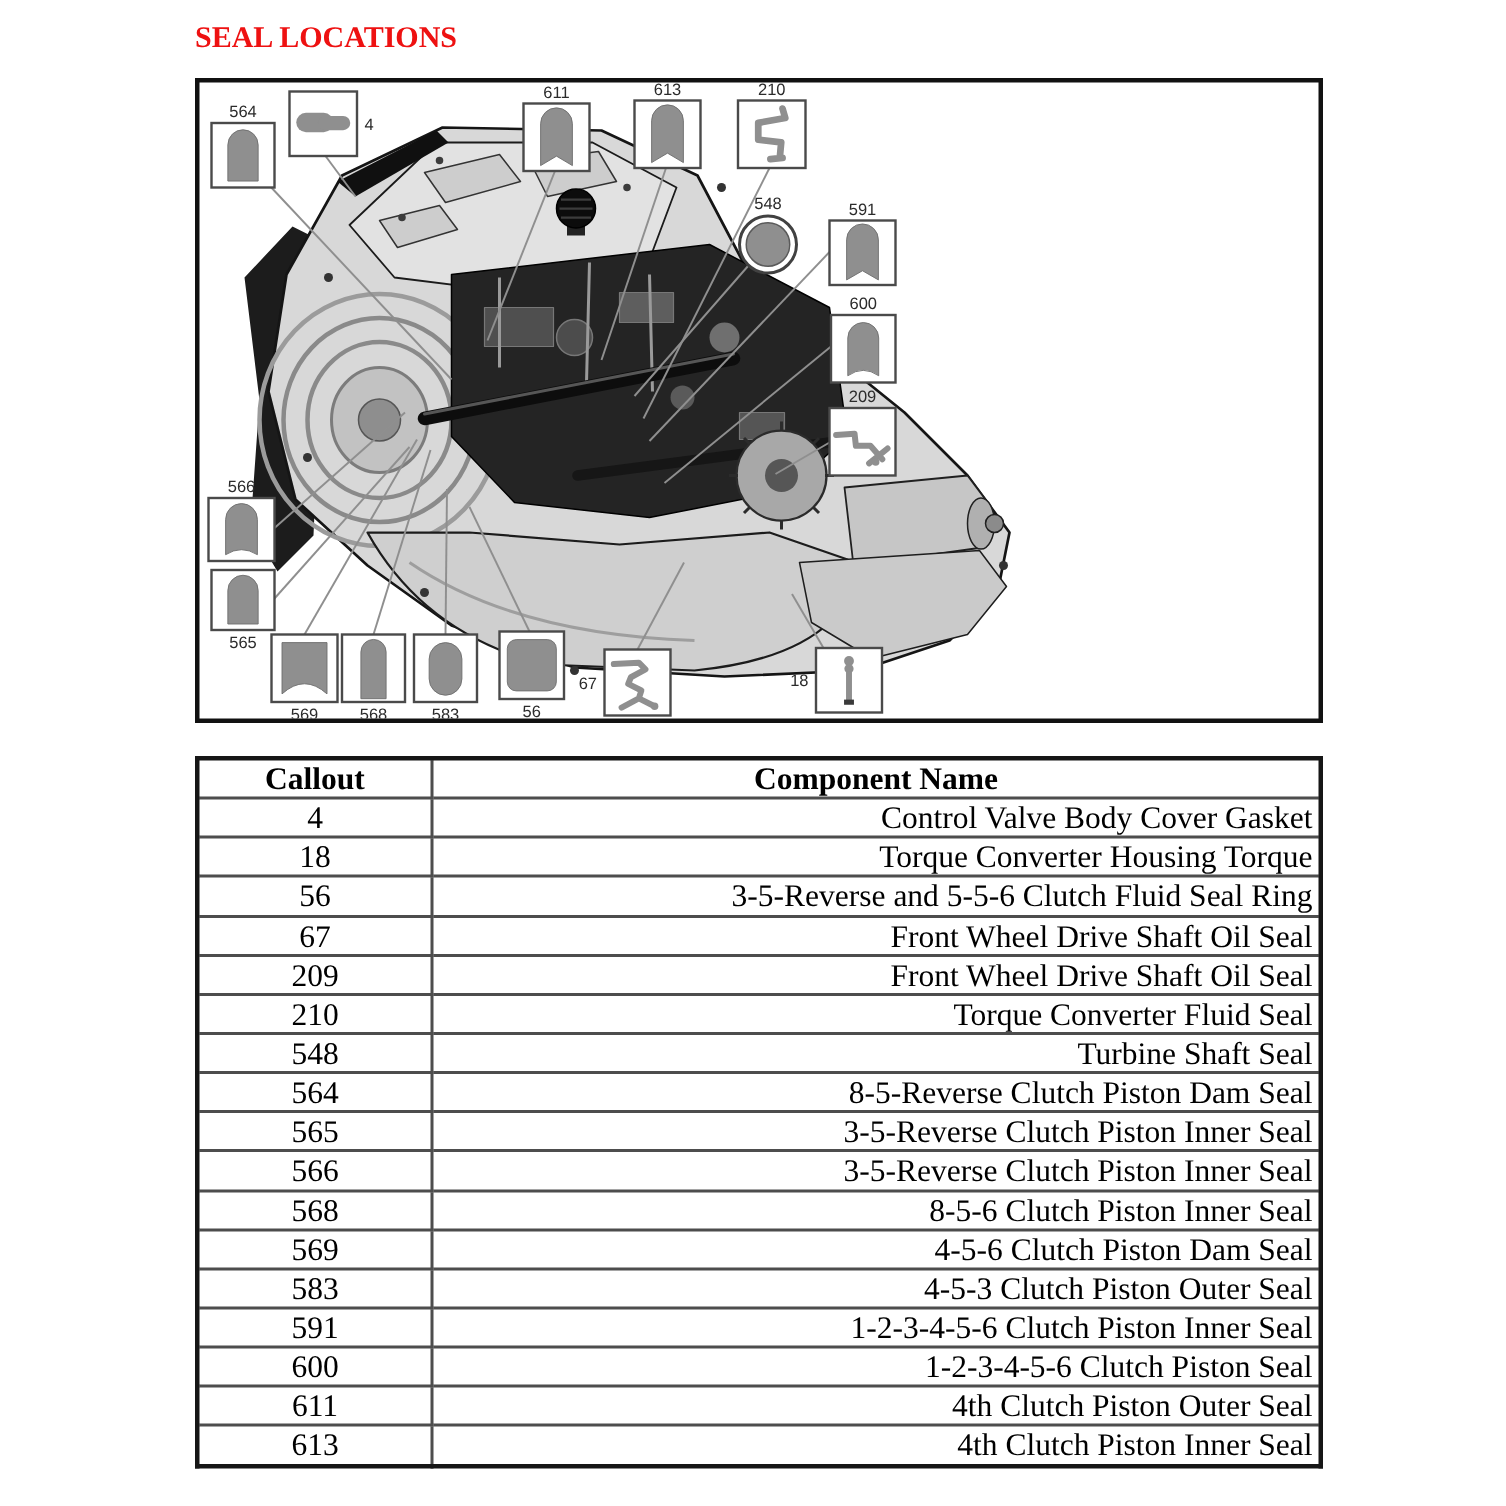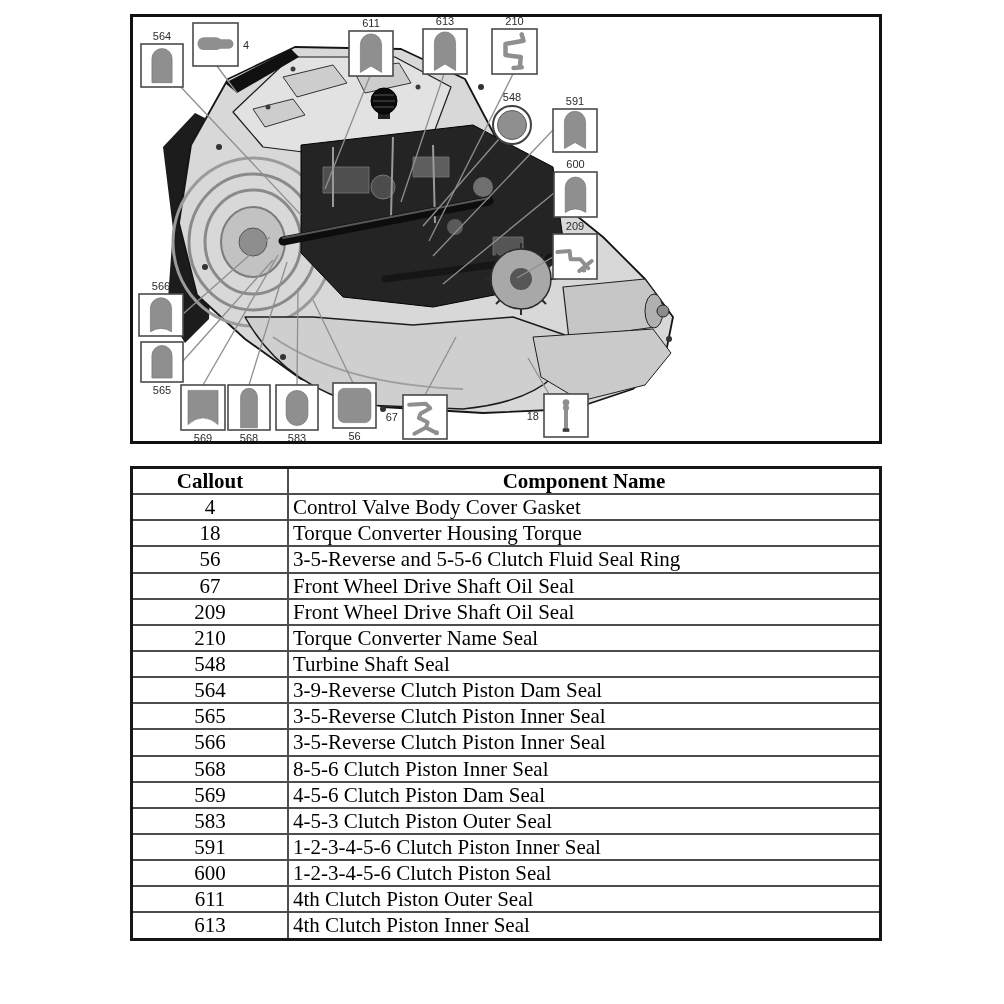--- a/index.html
+++ b/index.html
@@ -6,27 +6,28 @@
   body{width:1004px;height:1004px;font-family:"Liberation Serif",serif;color:#000;overflow:hidden;}
   .page{padding:14px 118px 0 130px;}
   .title{font-size:20px;font-weight:bold;margin:0 0 16px 0;line-height:1.1;}
   .subtitle{font-size:15px;font-weight:bold;margin:0 0 25px 0;line-height:1.1;}
   .figure-frame{width:746px;height:424px;border:3px solid #111;background:#fff;position:relative;}
   .figure-frame svg{display:block;}
   table.seal-table{border-collapse:collapse;width:752px;margin-top:22px;border:3px solid #161616;font-size:21px;}
   table.seal-table th,table.seal-table td{border:2px solid #4d4d4d;height:22px;padding:0 4px;line-height:1.15;}
   table.seal-table th{font-weight:bold;text-align:center;}
   td.c-callout{text-align:center;width:146px;}
-  td.c-name{text-align:left;}
+  td.c-name{text-align:right;}
   text.callout-label{font-family:"Liberation Sans",sans-serif;font-size:11px;fill:#2b2b2b;}
 </style>
 </head>
 <body>
 
 <div class="page">
+  <h1 class="title" style="color: rgb(238, 17, 17);">SEAL LOCATIONS</h1>
 
   <div class="figure-frame">
     <svg width="746" height="424" viewBox="0 0 746 424">
 
       <g stroke-linejoin="round">
         <path d="M30,130 L62,96 L78,104 L74,206 L80,210 L76,302 L52,326 L34,296 L40,212 Z" fill="#1c1c1c"></path>
         <path d="M95,62 L162,30 L268,32 L332,62 L352,100 L372,138 L418,178 L470,220 L512,262 L540,300 L532,340 L500,372 L440,392 L350,396 L250,390 L168,362 L112,322 L64,278 L46,206 L58,128 Z" fill="#d8d8d8" stroke="#151515" stroke-width="1.8"></path>
         <ellipse cx="120" cy="225" rx="80" ry="84" fill="none" stroke="#9b9b9b" stroke-width="3"></ellipse>
         <ellipse cx="120" cy="225" rx="64" ry="68" fill="none" stroke="#8a8a8a" stroke-width="3"></ellipse>
         <ellipse cx="120" cy="225" rx="48" ry="52" fill="none" stroke="#8a8a8a" stroke-width="3"></ellipse>
@@ -181,31 +182,31 @@
     <td class="c-name">Front Wheel Drive Shaft Oil Seal</td>
   </tr>
 
   <tr>
     <td class="c-callout">209</td>
     <td class="c-name">Front Wheel Drive Shaft Oil Seal</td>
   </tr>
 
   <tr>
     <td class="c-callout">210</td>
-    <td class="c-name">Torque Converter Name Seal</td>
+    <td class="c-name">Torque Converter Fluid Seal</td>
   </tr>
 
   <tr>
     <td class="c-callout">548</td>
     <td class="c-name">Turbine Shaft Seal</td>
   </tr>
 
   <tr>
     <td class="c-callout">564</td>
-    <td class="c-name">3-9-Reverse Clutch Piston Dam Seal</td>
+    <td class="c-name">8-5-Reverse Clutch Piston Dam Seal</td>
   </tr>
 
   <tr>
     <td class="c-callout">565</td>
     <td class="c-name">3-5-Reverse Clutch Piston Inner Seal</td>
   </tr>
 
   <tr>
     <td class="c-callout">566</td>
     <td class="c-name">3-5-Reverse Clutch Piston Inner Seal</td>

